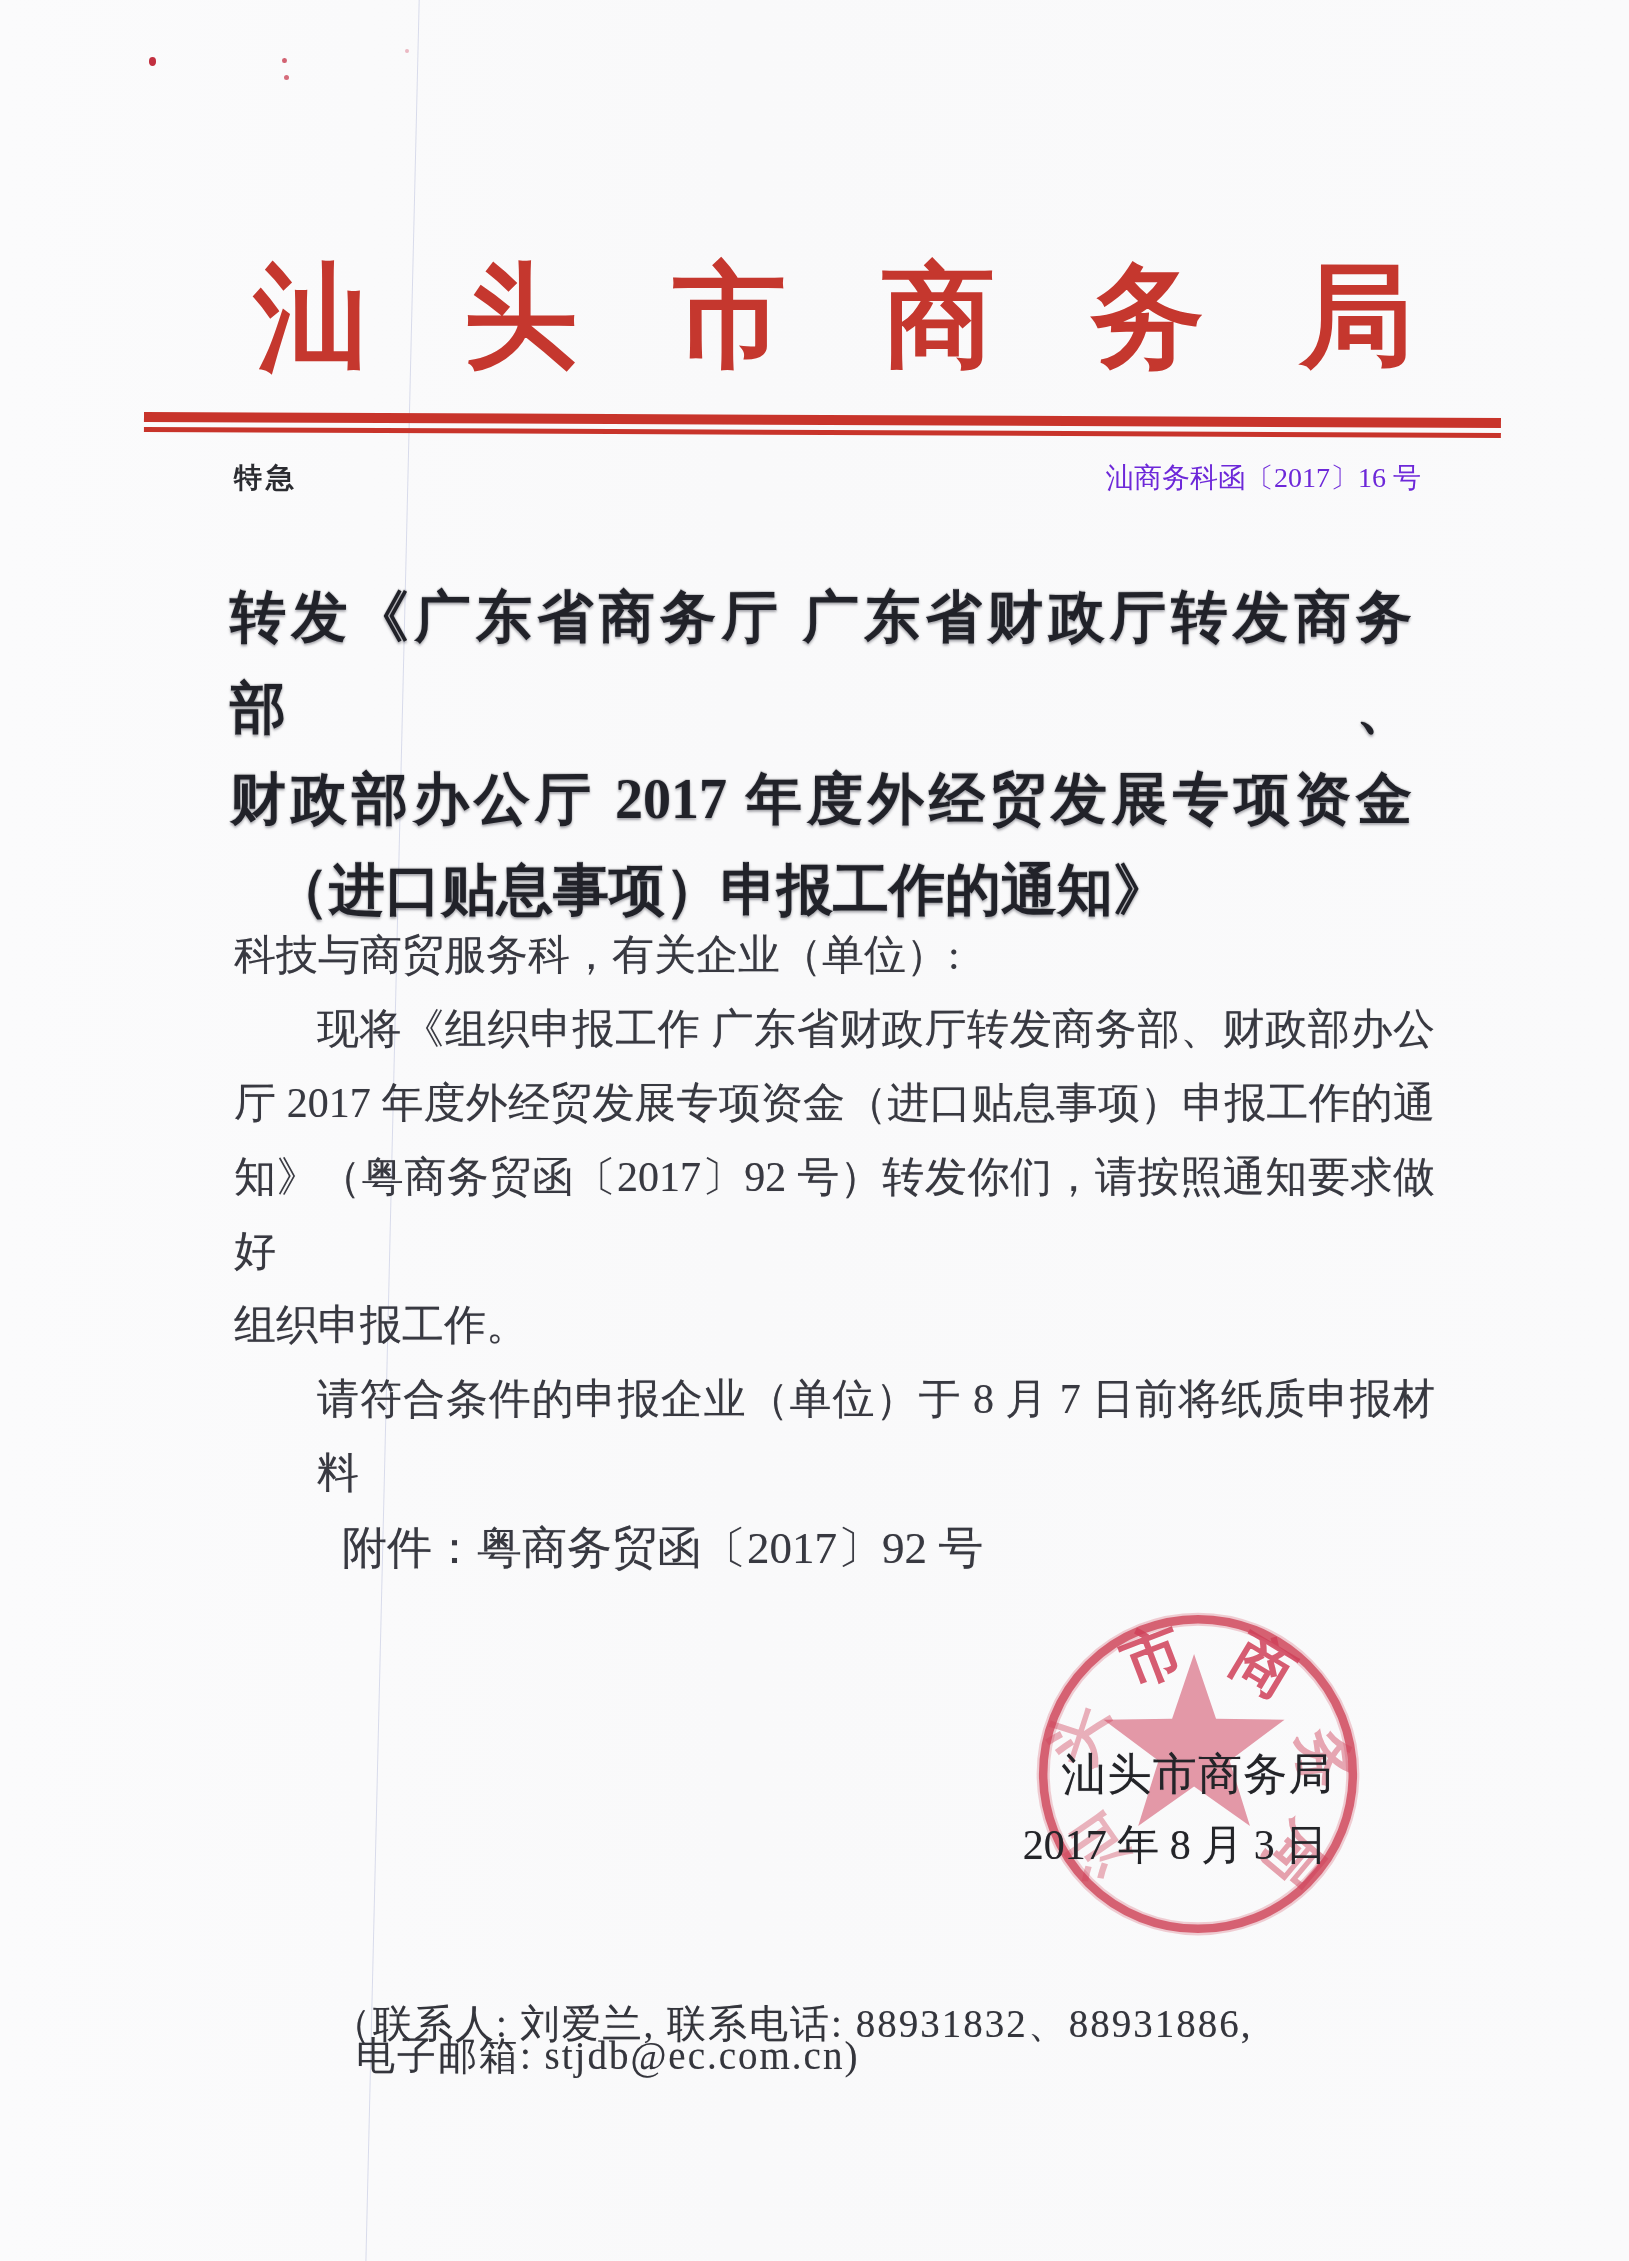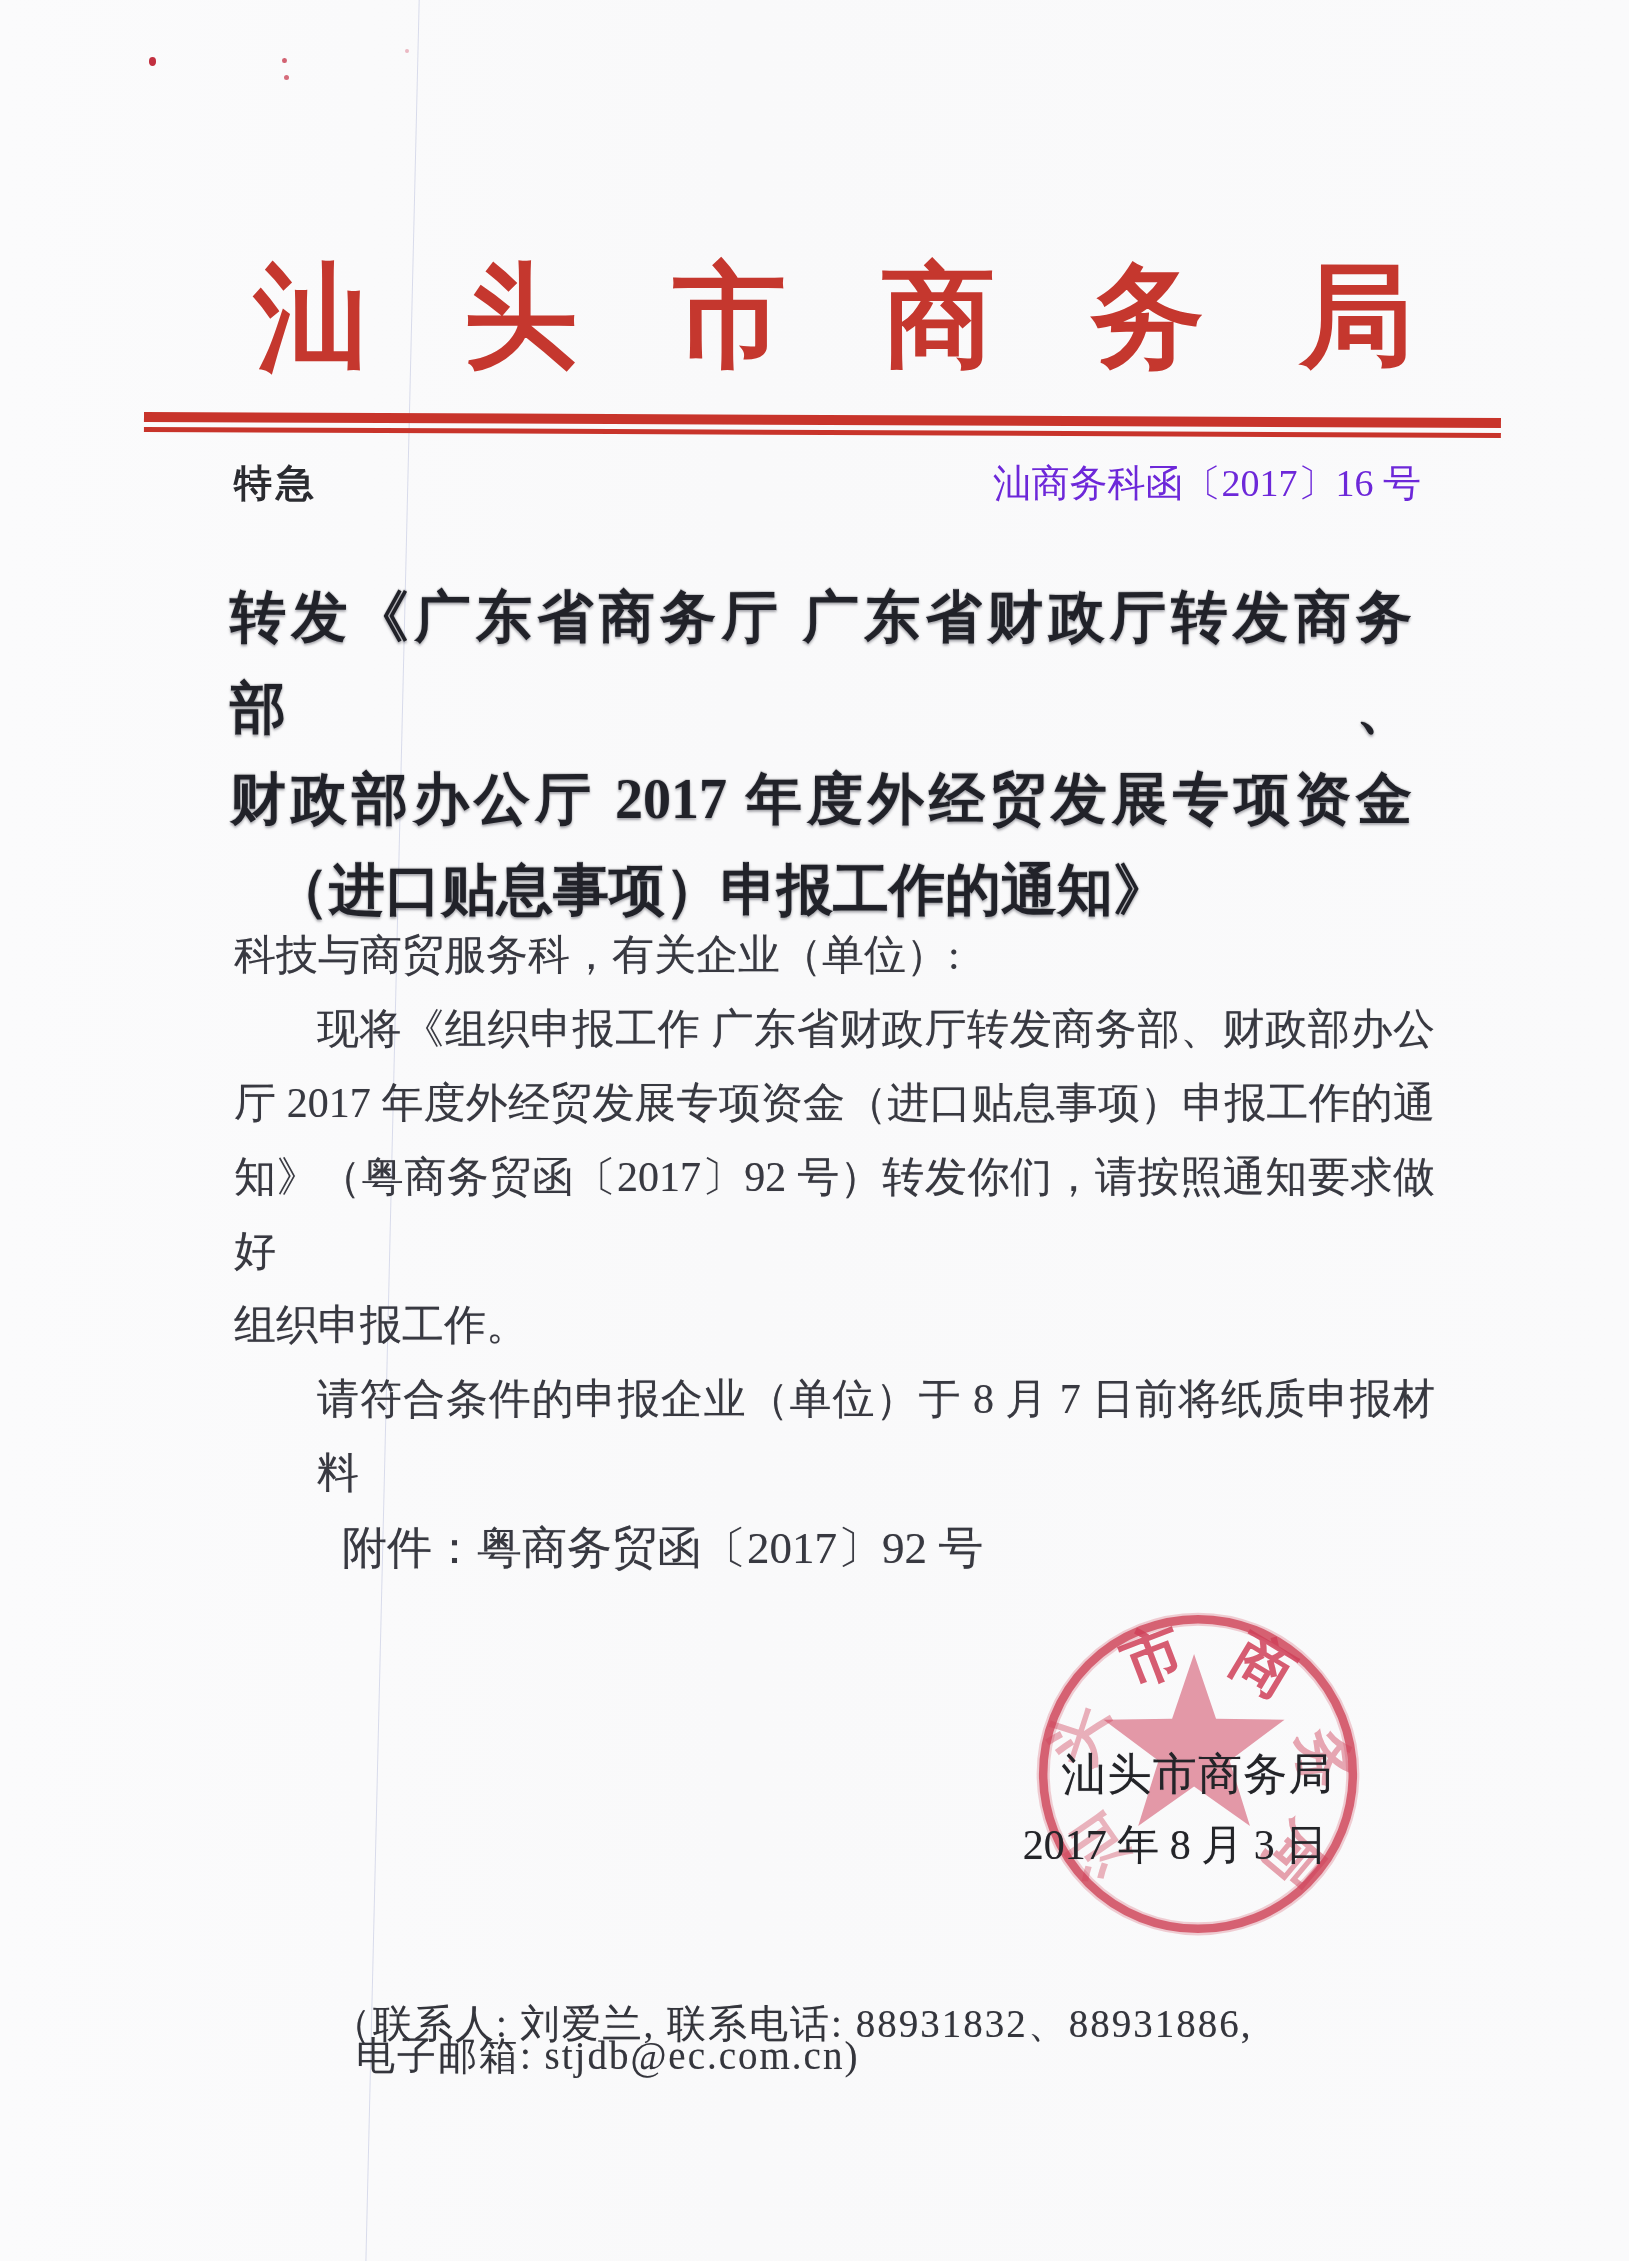--- a/index.html
+++ b/index.html
@@ -34,21 +34,21 @@
     position:absolute;left:144px;top:412px;width:1357px;
     transform:rotate(0.25deg);transform-origin:left top;
   }
   .rule-thick{height:9.8px;background:#c8342b;margin-bottom:5.3px;}
   .rule-thin{height:5.3px;background:#c8342b;}
 
   
   .meta-row{
     position:absolute;left:234px;top:463px;width:1187px;
     display:flex;justify-content:space-between;align-items:baseline;
-    font-size:38px;line-height:1.1;
+    font-size:28px;line-height:1.1;
   }
   .urgency{
     font-family:"Liberation Sans","DejaVu Sans",sans-serif;
     font-weight:700;color:#2b2c31;letter-spacing:3.9px;
   }
   .docnum{color:#6d28d9;}
 
   
   .doc-title{
     position:absolute;left:230px;top:572px;width:1182px;

